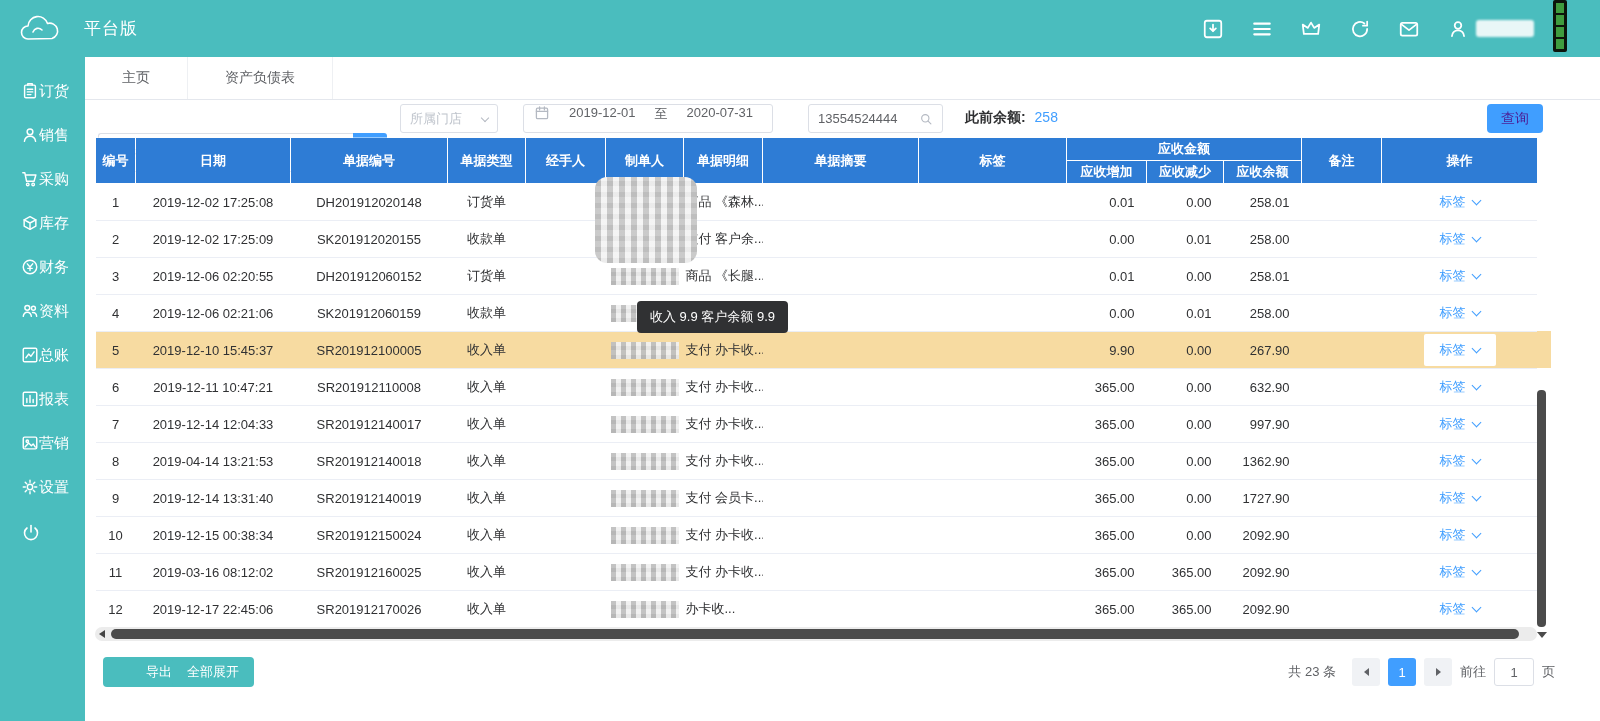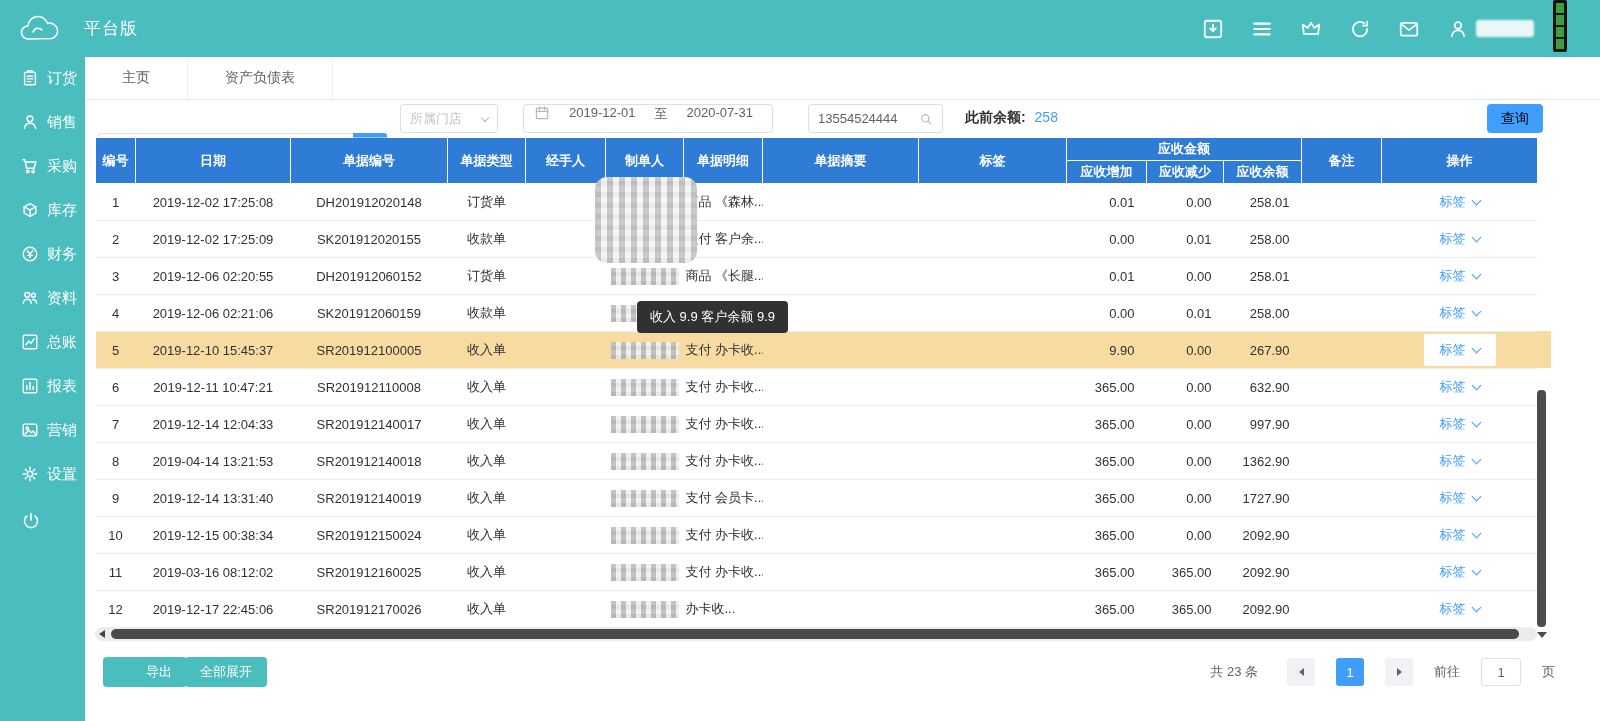--- a/index.html
+++ b/index.html
@@ -17,21 +17,21 @@
   .tb-icon { width:22px; height:22px; display:inline-block; color:#fff; cursor:pointer; }
   .tb-icon svg { width:100%; height:100%; display:block; }
   .user-area { display:flex; align-items:center; gap:7px; margin-left:27px; margin-right:66px; cursor:pointer; }
   .user-blur { width:58px; height:17px; background:rgba(255,255,255,.88); border-radius:3px; filter:blur(1.2px); }
   .recorder { position:absolute; right:33px; top:0; width:14px; height:52px; background:#0c140c; border-radius:2px; display:flex; flex-direction:column; gap:2px; padding:3px 3px; }
   .recorder span { flex:1; background:#3f9c3f; }
 
   
   .sidebar { position:absolute; left:0; top:57px; width:85px; height:664px; background:#4abdbe; z-index:2; }
   .sb-nav { padding-top:12px; }
-  .sb-item { height:44px; display:flex; align-items:flex-start; padding-left:21px; gap:8px; color:#fff; font-size:15px; cursor:pointer; }
+  .sb-item { height:44px; display:flex; align-items:center; padding-left:21px; gap:0; color:#fff; font-size:15px; cursor:pointer; }
   .sb-icon { width:18px; height:18px; flex:none; color:#fff; }
   .sb-icon svg { width:100%; height:100%; display:block; }
   .sb-label { white-space:nowrap; }
   .sb-power { margin-top:2px; }
   .sb-power .sb-icon { width:20px; height:20px; }
 
   
   .content { position:absolute; left:85px; top:57px; width:1515px; height:664px; background:#fff; }
 
   
@@ -52,21 +52,21 @@
   .f-store { position:absolute; left:315px; top:4px; width:98px; height:29px; border:1px solid #dcdfe6; border-radius:3px; display:flex; align-items:center; justify-content:space-between; padding:0 9px; color:#bfc4cc; font-size:13px; cursor:pointer; background:#fff; }
   .f-date { position:absolute; left:438px; top:4px; width:250px; height:29px; border:1px solid #dcdfe6; border-radius:3px; display:flex; align-items:flex-start; padding:0 10px; gap:10px; font-size:13px; color:#606266; background:#fff; cursor:pointer; }
   .gray-ic { color:#b4b9c2; }
   .f-date .date-val { flex:1; text-align:center; }
   .f-date .sep { color:#606266; }
   .f-phone { position:absolute; left:723px; top:4px; width:135px; height:29px; border:1px solid #dcdfe6; border-radius:3px; display:flex; align-items:center; justify-content:space-between; padding:0 9px; background:#fff; }
   .f-phone input { border:none; outline:none; width:95px; font-size:13px; color:#606266; }
   .f-balance { position:absolute; left:880px; top:9px; font-size:14px; }
   .bal-label { color:#303133; font-weight:bold; }
   .bal-value { color:#409eff; margin-left:5px; }
-  .f-query { position:absolute; left:1402px; top:4px; width:56px; height:29px; background:#409eff; color:#000000; border:none; border-radius:4px; font-size:14px; cursor:pointer; }
+  .f-query { position:absolute; left:1402px; top:4px; width:56px; height:29px; background:#409eff; color:#4c1d95; border:none; border-radius:4px; font-size:14px; cursor:pointer; }
 
   
   .table-wrap { position:absolute; left:10px; top:80px; width:1442px; height:490px; overflow:hidden; }
   table { border-collapse:collapse; table-layout:fixed; width:1442px; }
   thead th { background:#2e7cd5; color:#fff; font-size:13px; font-weight:bold; border:1px solid rgba(255,255,255,.45); height:23px; text-align:center; padding:0 2px; overflow:hidden; white-space:nowrap; }
   tbody td { height:37px; font-size:13px; color:#303133; border-bottom:1px solid #ebeef5; overflow:hidden; white-space:nowrap; background:#fff; padding:0 4px; }
   .c-no,.c-date,.c-doc,.c-type,.c-op { text-align:center; }
   .num { text-align:right; padding-right:12px; }
   .c-detail { text-align:left; padding-left:2px; }
   .c-maker { text-align:center; }
@@ -95,22 +95,22 @@
   .tri-down { width:0; height:0; border-left:5px solid transparent; border-right:5px solid transparent; border-top:6px solid #4b4b4b; }
 
   .hscroll { position:absolute; left:10px; top:570px; width:1442px; height:14px; background:#ececec; border-radius:7px; cursor:pointer; }
   .harrow-left { position:absolute; left:4px; top:3px; width:0; height:0; border-top:4px solid transparent; border-bottom:4px solid transparent; border-right:6px solid #444; }
   .hthumb { position:absolute; left:16px; top:2px; width:1408px; height:10px; background:#4b4b4b; border-radius:5px; }
 
   
   .footerbar { position:absolute; left:0; top:592px; width:100%; height:46px; background:#fff; }
   .btn-teal { height:30px; padding:0 15px; background:#4abdbe; color:#fff; border:none; border-radius:4px; font-size:13px; cursor:pointer; position:absolute; top:8px; }
   .btn-export { left:18px;padding-left:43px; }
-  .btn-expand { left:87px;margin-left:13px; }
-  .pager { position:absolute; right:45px; top:9px; display:flex; align-items:center; gap:21px; }
+  .btn-expand { left:87px; }
+  .pager { position:absolute; right:45px; top:9px; display:flex; align-items:center; gap:8px; }
   .total { color:#606266; font-size:13px; margin-right:8px; }
   .page-btn { min-width:28px; height:28px; border-radius:3px; background:#f0f2f5; color:#606266; display:inline-flex; align-items:center; justify-content:center; font-size:13px; cursor:pointer; }
   .page-btn.current { background:#409eff; color:#fff; }
   .tri-left { width:0; height:0; border-top:4px solid transparent; border-bottom:4px solid transparent; border-right:5px solid #606266; }
   .tri-right { width:0; height:0; border-top:4px solid transparent; border-bottom:4px solid transparent; border-left:5px solid #606266; }
   .goto-label,.goto-suffix { color:#606266; font-size:13px; }
   .goto-input { width:40px; height:28px; border:1px solid #dcdfe6; border-radius:3px; text-align:center; font-size:13px; color:#606266; outline:none; }
 </style>
 </head>
 <body>

